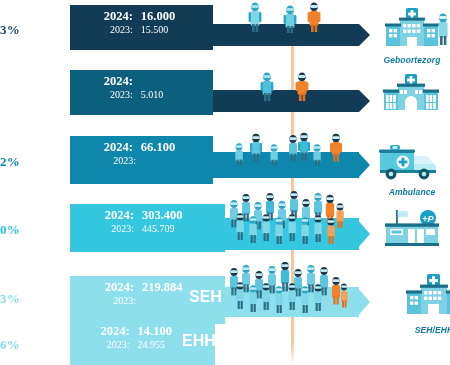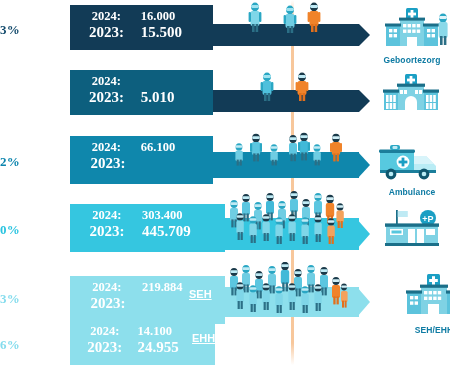--- a/index.html
+++ b/index.html
@@ -59,39 +59,39 @@
     z-index:4;
     box-sizing:border-box;
     color:#ffffff;
     padding:4px 8px 4px 10px;
   }
   .vline{
     display:flex;align-items:baseline;
     line-height:1.18;
     white-space:nowrap;
   }
-  .vlabel{display:inline-block;text-align:center;}
+  .vlabel{display:inline-block;text-align:right;}
   .vnum{display:inline-block;text-align:left;}
   .l2024{font-weight:bold;font-size:12.5px;}
-  .l2023{font-weight:bold;font-size:15px;}
+  .l2023{font-weight:normal;font-size:10px;}
 
   .tag{
     position:absolute;
-    color:#ffffff;font-weight:bold;font-size:11px;
+    color:#ffffff;font-weight:bold;font-size:16px;
     font-family:"Liberation Sans", sans-serif;
     z-index:5;
-    text-decoration:underline;
   }
 
   
   .iconcell{
     position:absolute;
     width:76px;
     text-align:center;
     z-index:6;
+    font-style:italic;
   }
   .iconcell .cap{
     display:block;
     margin-top:1px;
     font-family:"Liberation Sans", sans-serif;
     font-weight:bold;font-size:8.5px;
     color:#0e7ba3;
     letter-spacing:.1px;
   }
 
@@ -720,16 +720,16 @@
     <div class="vbox" style="left:70px;top:320px;width:145px;height:45px;background:#8ddfec;">
       <div class="vline">
         <span class="vlabel l2024" style="width:50px">2024:</span>
         <span class="vnum l2024" style="width:70px;padding-left:8px">14.100</span>
       </div>
       <div class="vline">
         <span class="vlabel l2023" style="width:50px">2023:</span>
         <span class="vnum l2023" style="width:70px;padding-left:8px">24.955</span>
       </div>
     </div>
-    <div class="tag" style="left:192px;top:332px;">EHH</div>
+    <div class="tag" style="left:182px;top:332px;">EHH</div>
   </div>
 
 </div>
 
 </body></html>

